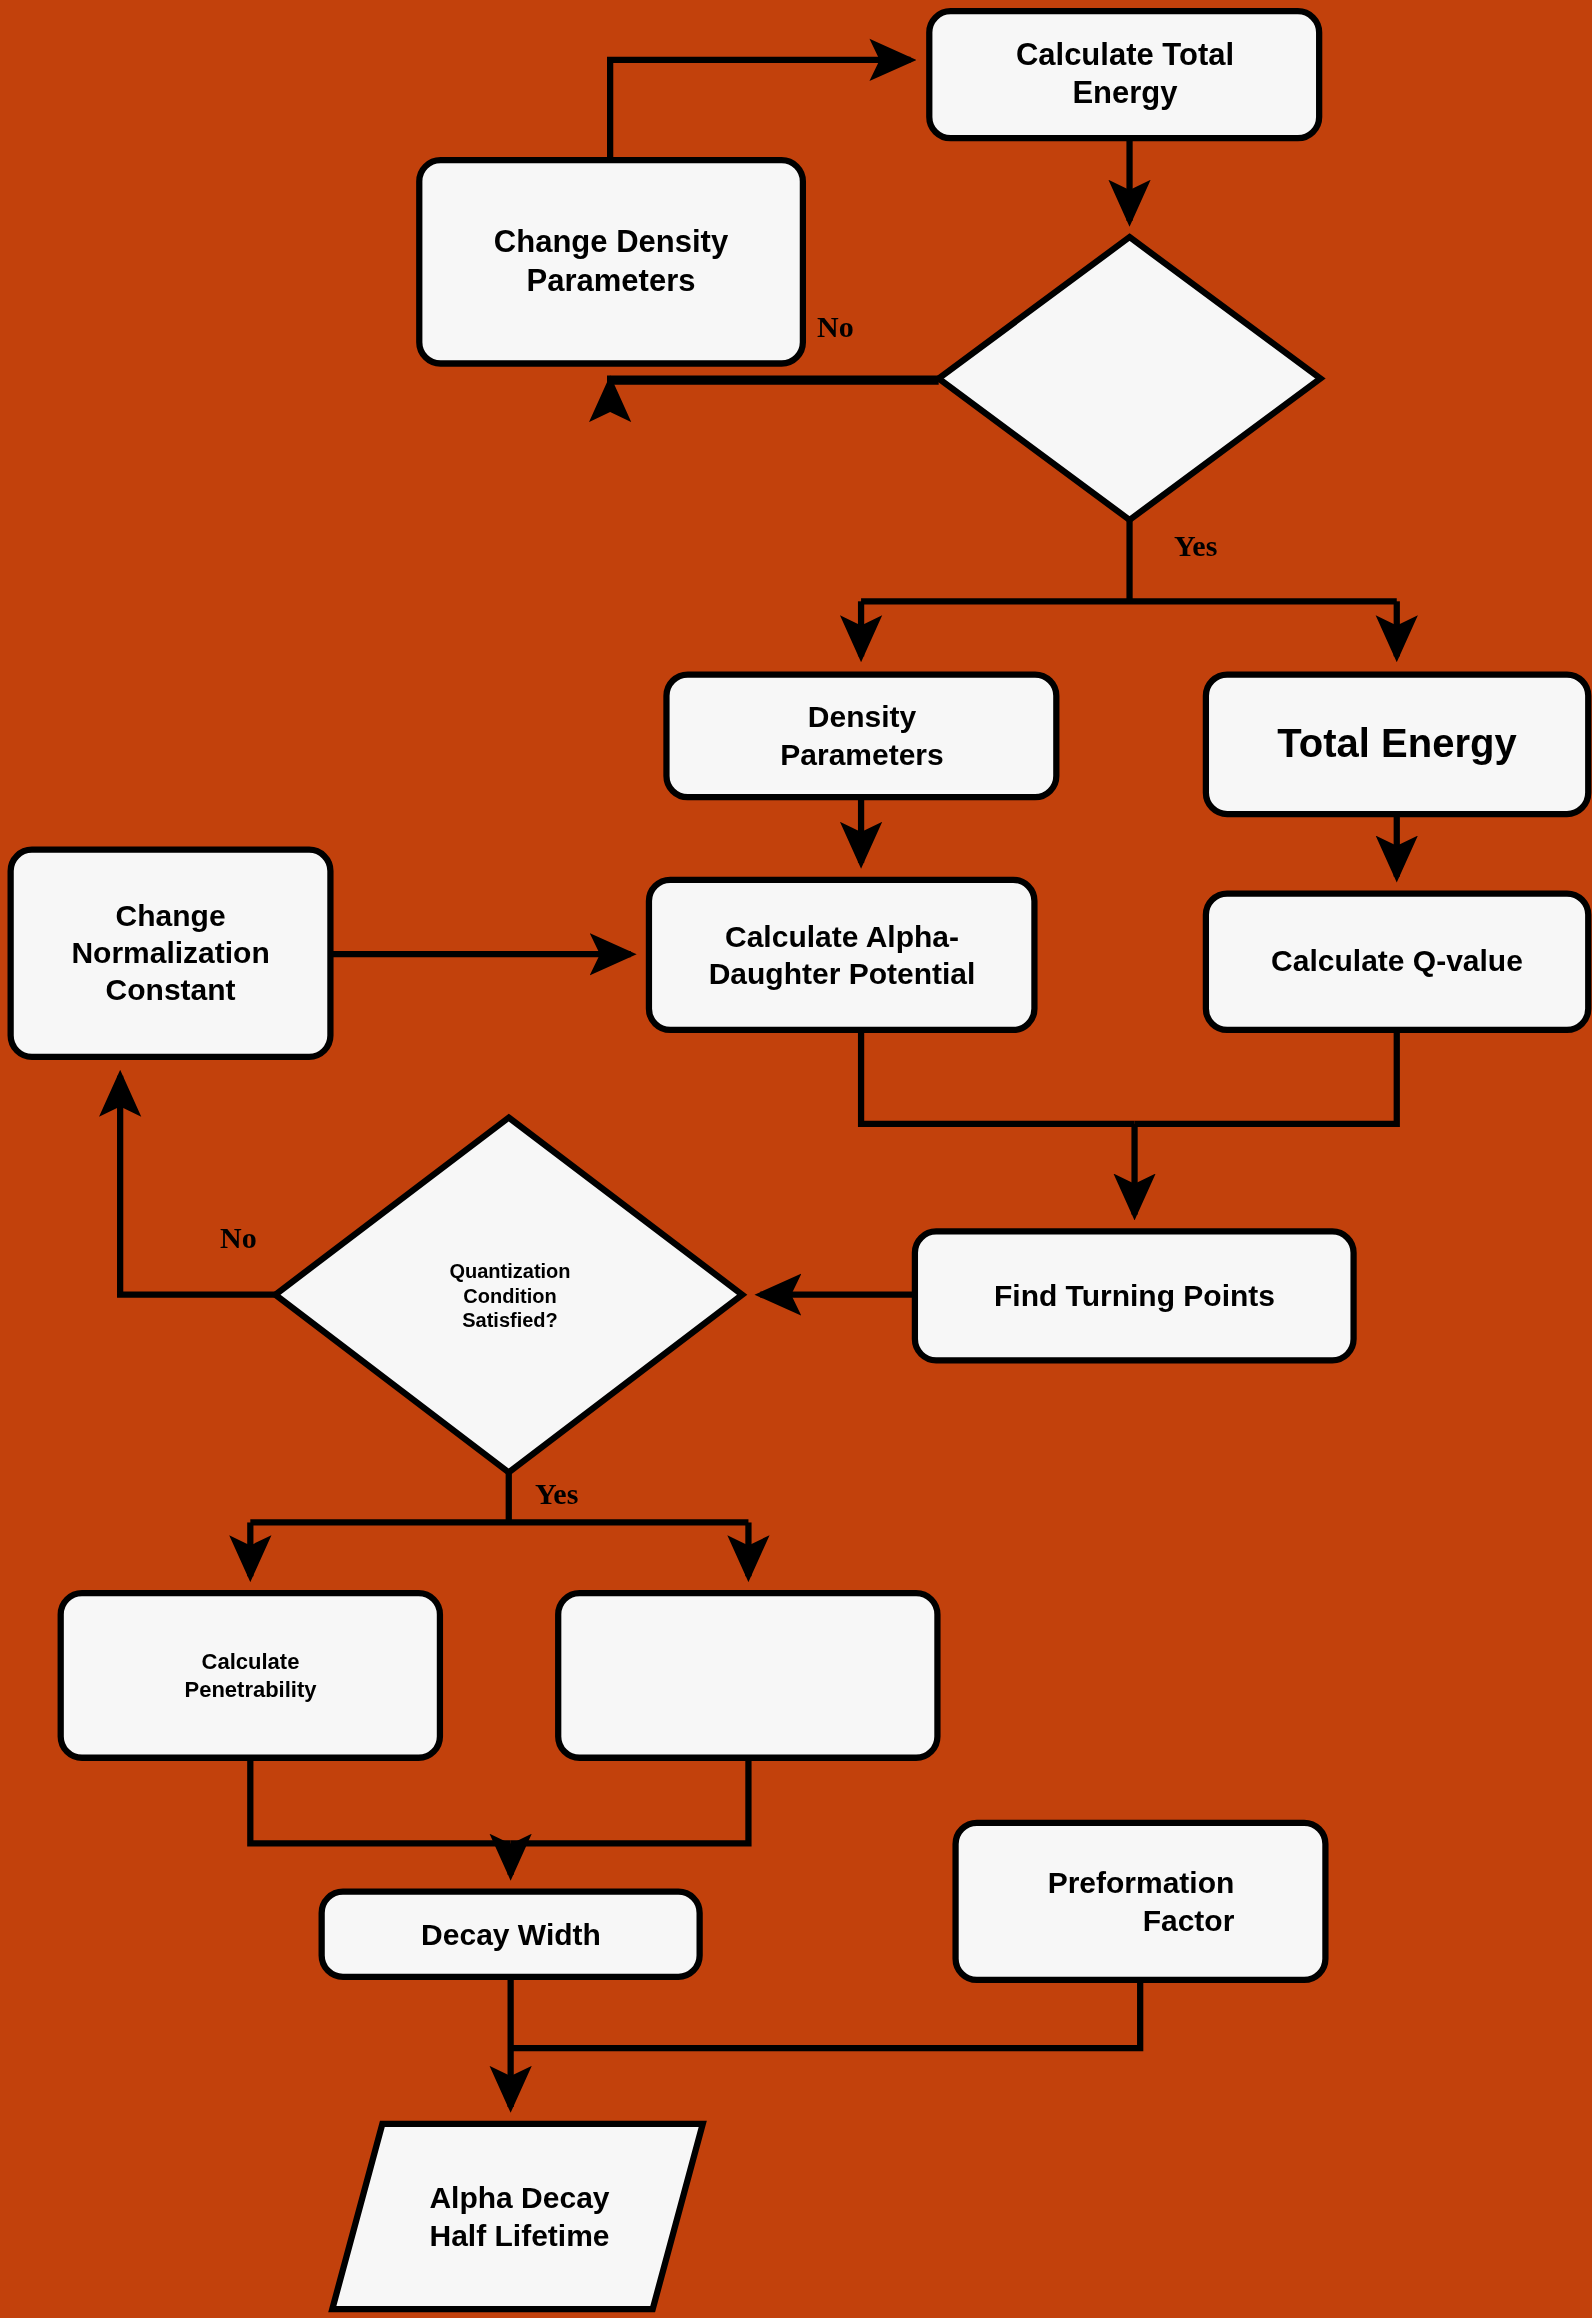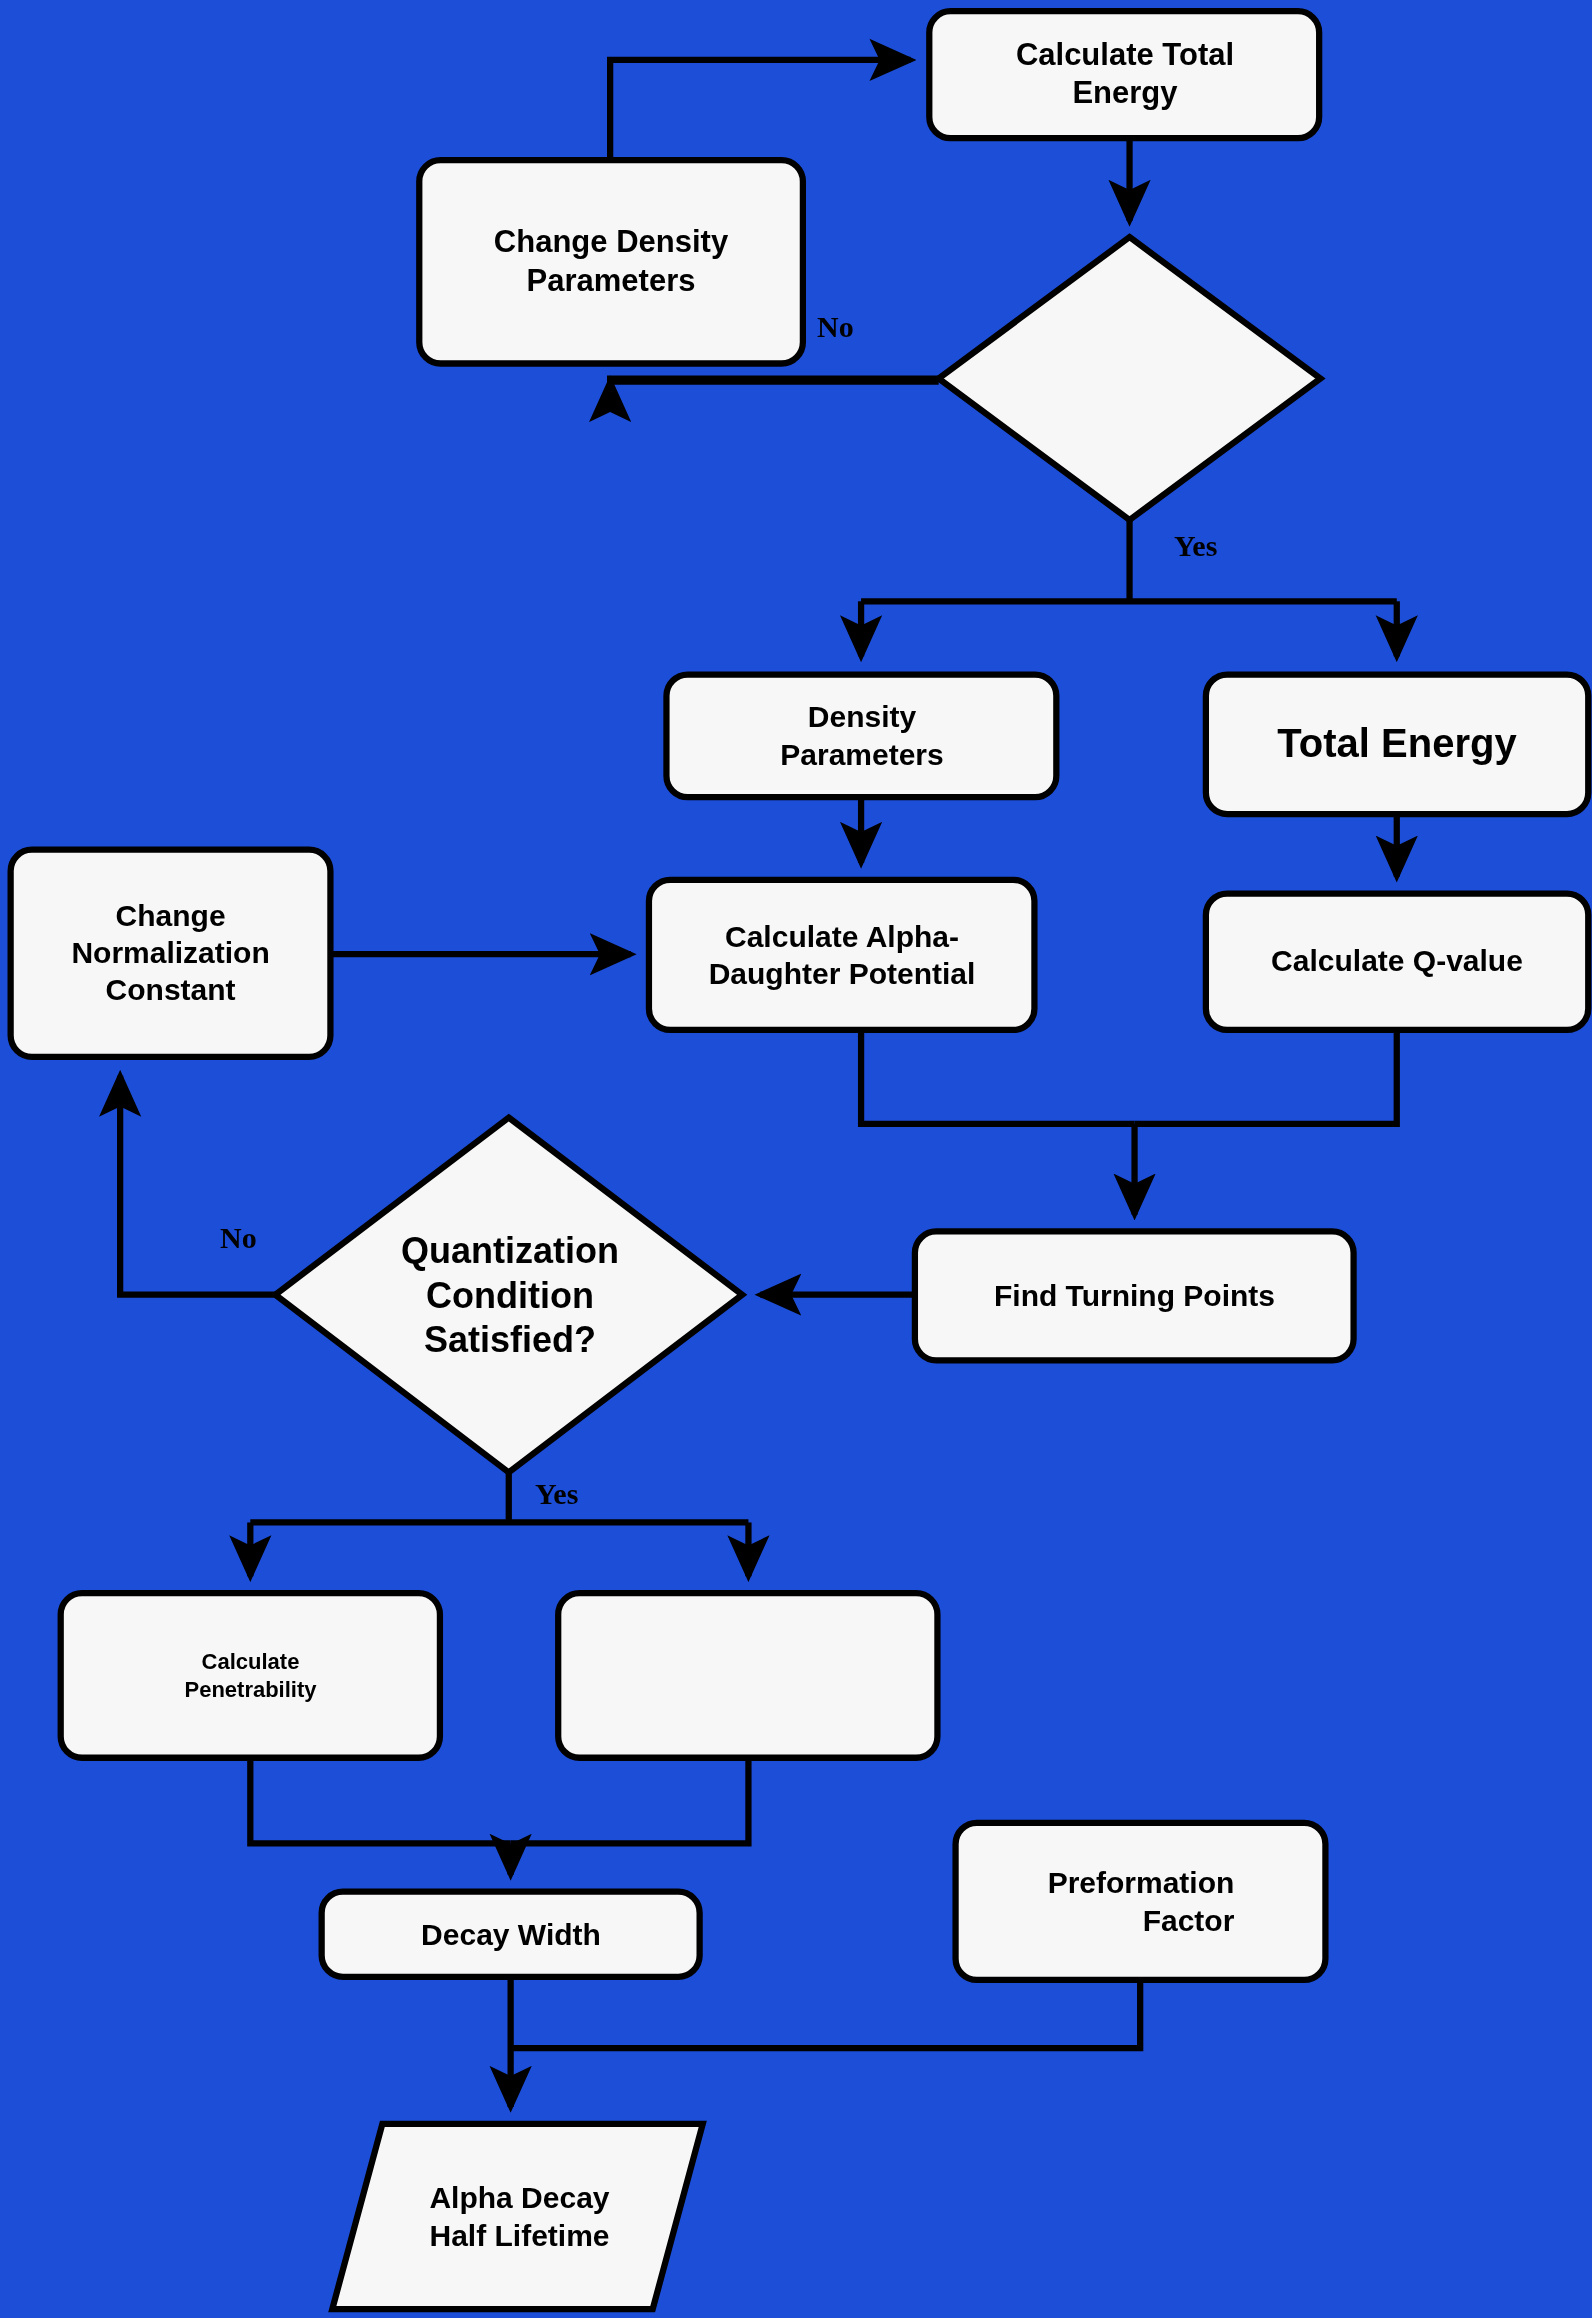--- a/index.html
+++ b/index.html
@@ -4,21 +4,21 @@
 <style>
   html, body {
     margin: 0;
     padding: 0;
     background: #f5f5f5;
   }
   #root {
     position: relative;
     width: 1592px;
     height: 2319px;
-    background: #1d4ed8;
+    background: #c2410c;
     overflow: hidden;
     font-family: "Liberation Sans", sans-serif;
   }
   svg.flow {
     position: absolute;
     left: 0;
     top: 0;
     width: 1592px;
     height: 2319px;
   }
@@ -152,21 +152,21 @@
 
   <div class="node-label" style="left:649px; top:880px; width:386px; height:150px; font-size:30px;">Calculate Alpha-
 Daughter Potential</div>
 
   <div class="node-label" style="left:1206px; top:893px; width:382px; height:136px; font-size:30px;">Calculate Q-value</div>
 
   <div class="node-label" style="left:10.6px; top:849px; width:320px; height:207px; font-size:30px;">Change
 Normalization
 Constant</div>
 
-  <div class="node-label" style="left:363px; top:1205px; width:294px; height:182px; font-size:36px;">Quantization
+  <div class="node-label" style="left:363px; top:1205px; width:294px; height:182px; font-size:20px;">Quantization
 Condition
 Satisfied?</div>
 
   <div class="node-label" style="left:915px; top:1231px; width:439px; height:129px; font-size:30px;">Find Turning Points</div>
 
   <div class="node-label" style="left:61px; top:1593px; width:379px; height:165px; font-size:22px;">Calculate
 Penetrability</div>
 
 
   <div class="node-label" style="left:322px; top:1892px; width:378px; height:85px; font-size:30px;">Decay Width</div>

